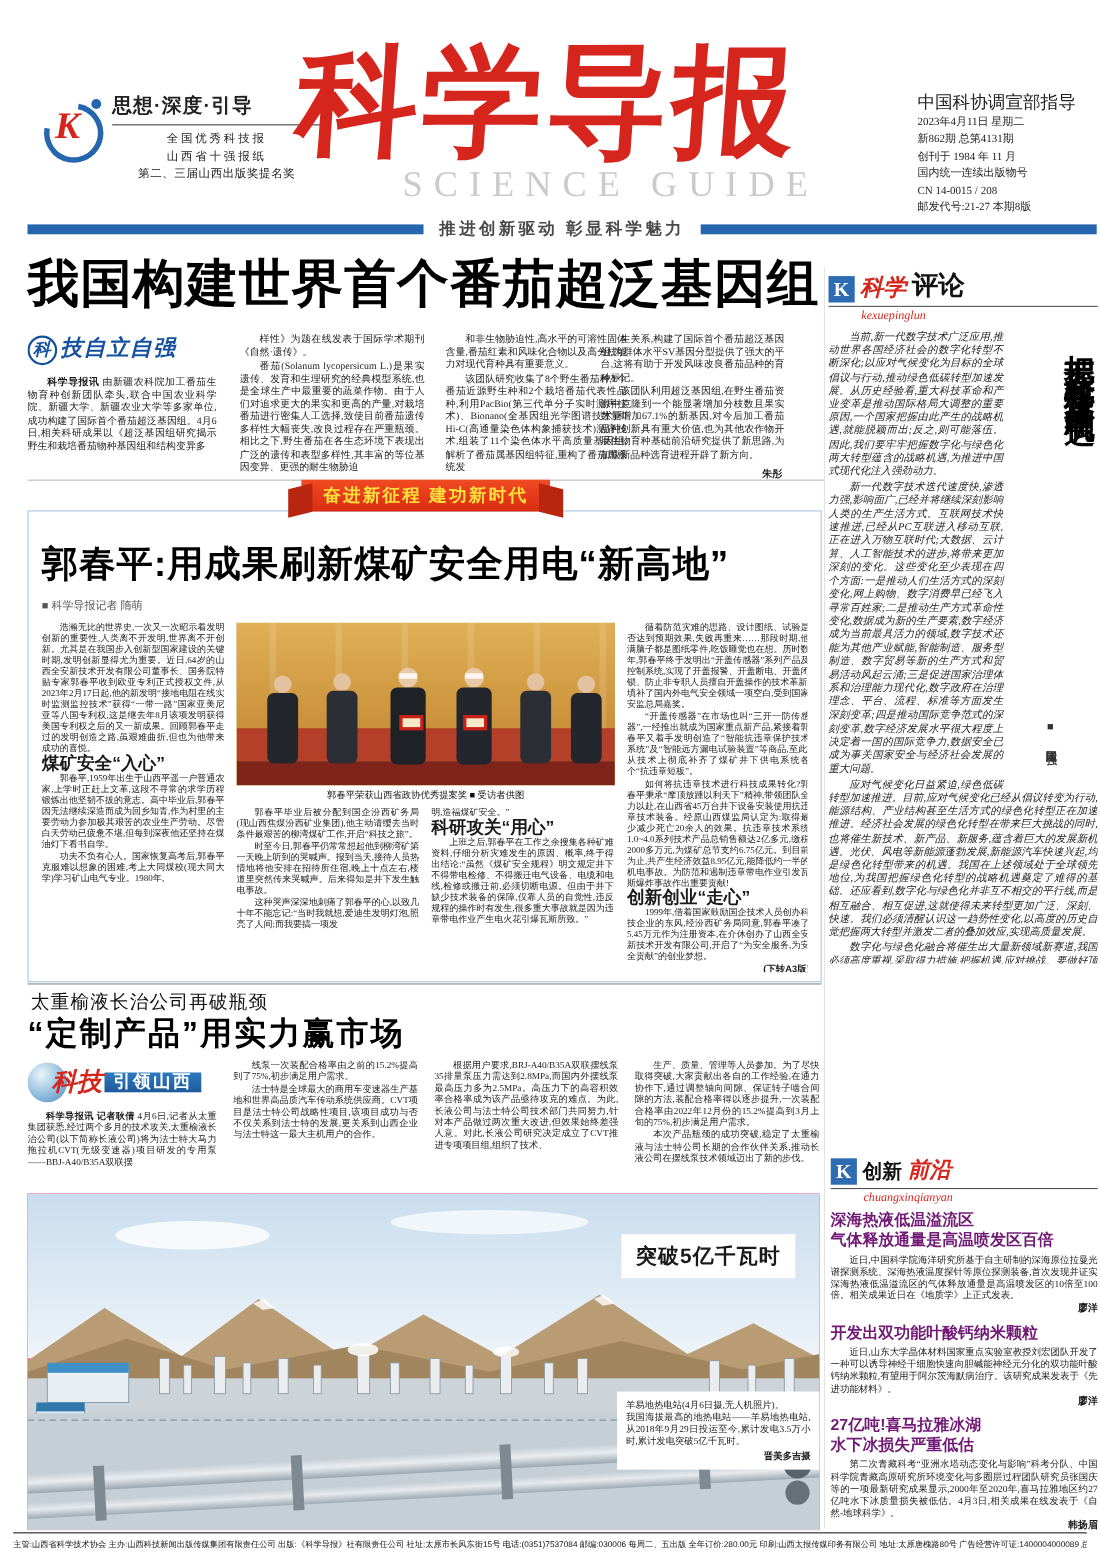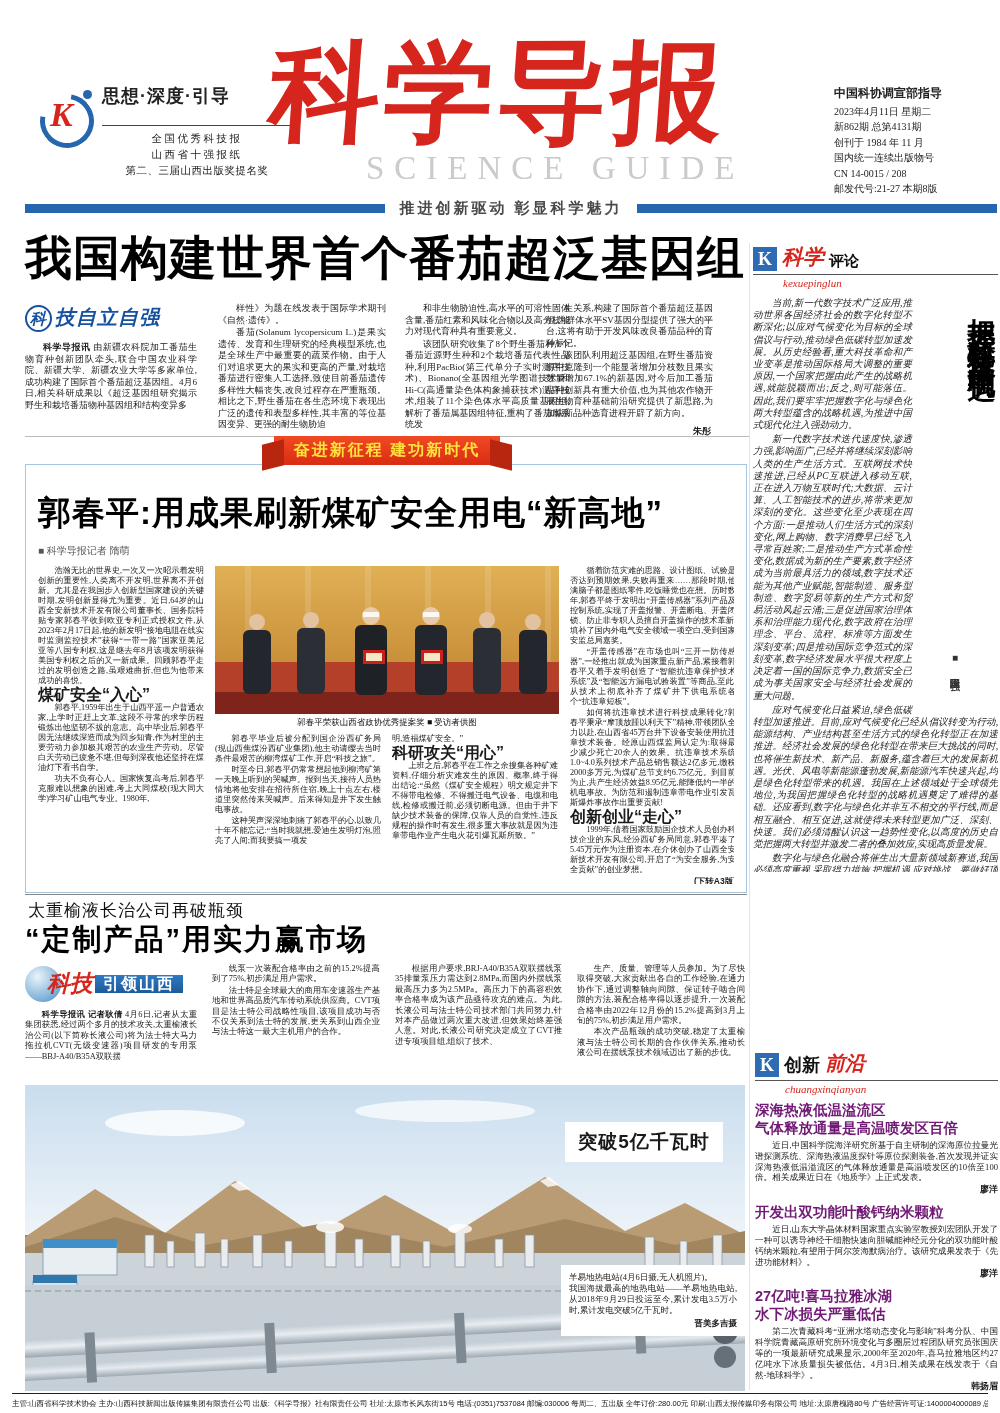--- a/index.html
+++ b/index.html
@@ -9,28 +9,28 @@
   .abs{position:absolute;}
 
   
   .m-logo{left:36px;top:88px;width:58px;height:58px;}
   .logo-ring{position:absolute;left:4px;top:6px;width:44px;height:44px;border:5px solid #2566ae;
              border-radius:50%;border-top-color:transparent;transform:rotate(-35deg);}
   .logo-k{position:absolute;left:14px;top:8px;font-size:34px;font-weight:bold;font-style:italic;color:#d6251d;}
   .logo-dot{position:absolute;right:2px;top:2px;width:9px;height:9px;border-radius:50%;background:#2566ae;}
   .m-left{left:102px;top:84px;width:190px;}
   .m-slogan{font-size:18px;font-weight:bold;color:#222;letter-spacing:1px;border-bottom:1.5px solid #444;
-            padding-bottom:17px;margin-bottom:5px;}
+            padding-bottom:5px;margin-bottom:5px;}
   .honor{font-size:10.5px;color:#222;letter-spacing:2.5px;line-height:16px;text-align:center;}
   .honor.small{letter-spacing:.5px;}
   .m-title{left:270px;top:18px;width:480px;font-size:110px;line-height:150px;font-weight:bold;
            color:#d6251d;letter-spacing:4px;transform:skewX(-4deg);white-space:nowrap;}
   .m-title-en{left:366px;top:150px;font-size:33px;color:#cbcbcb;letter-spacing:10px;white-space:nowrap;}
   .m-pub{left:834px;top:86px;width:162px;font-size:10px;line-height:15.5px;color:#222;}
-  .m-pub .first{font-weight:bold;font-size:12px;margin-bottom:2px;}
+  .m-pub .first{font-weight:normal;font-size:16px;margin-bottom:2px;}
   .m-bar{left:25px;top:199px;width:972px;display:flex;align-items:center;}
   .bar-seg{flex:1;height:9px;background:#2566ae;}
   .bar-text{font-size:15px;font-weight:bold;color:#4a4a4a;letter-spacing:3px;padding:0 14px;white-space:nowrap;}
 
   
   .tomato-headline{left:25px;top:231px;width:724px;font-size:47px;font-weight:bold;letter-spacing:1px;color:#000;line-height:1.15;}
   .t-col{position:absolute;top:303px;height:135px;overflow:hidden;font-size:9px;line-height:11.5px;
          text-align:justify;}
   .t1{left:25px;width:172px;} .t2{left:218px;width:168px;} .t3{left:405px;width:165px;} .t4{left:546px;width:167px;}
   .badge{color:#15519e;font-style:italic;font-weight:bold;font-size:20px;margin:2px 0 10px;letter-spacing:1px;}
@@ -82,21 +82,21 @@
   .hero-cap{position:absolute;right:0;top:180px;width:168px;background:#fff;padding:7px 8px;
             font-size:8.5px;line-height:11px;text-align:justify;}
   .hero-credit{text-align:right;font-weight:bold;margin-top:2px;}
 
   
   .cm{left:753px;top:243px;width:245px;height:650px;overflow:hidden;}
   .cm-header{display:flex;align-items:flex-end;gap:5px;border-bottom:1px solid #555;padding-bottom:3px;}
   .k-box{width:24px;height:24px;background:#2d6cb3;color:#fff;font-weight:bold;font-size:18px;
          display:flex;align-items:center;justify-content:center;flex:none;}
   .cm-cal{font-size:21px;font-weight:bold;font-style:italic;color:#d6251d;}
-  .cm-label{font-size:15px;font-weight:bold;color:#111;}
+  .cm-label{font-size:24px;font-weight:bold;color:#111;}
   .cm-pinyin{font-size:11px;font-style:italic;color:#d6251d;margin:2px 0 8px 30px;}
   .cm-body{height:575px;overflow:hidden;}
   .cm-float{float:right;width:80px;height:408px;display:flex;justify-content:flex-end;margin-left:6px;}
   .cm-author{writing-mode:vertical-rl;font-size:10px;font-weight:bold;color:#333;align-self:flex-end;
              margin:0 3px 30px 0;letter-spacing:2px;}
   .cm-vh{writing-mode:vertical-rl;font-size:28px;font-weight:bold;color:#000;letter-spacing:5px;line-height:1.2;}
   .cm-p{font-style:italic;font-size:9.5px;line-height:12.2px;text-align:justify;text-indent:2em;margin:0 0 2px;color:#222;}
 
   
   .fr{left:755px;top:1050px;width:243px;height:342px;overflow:hidden;}

